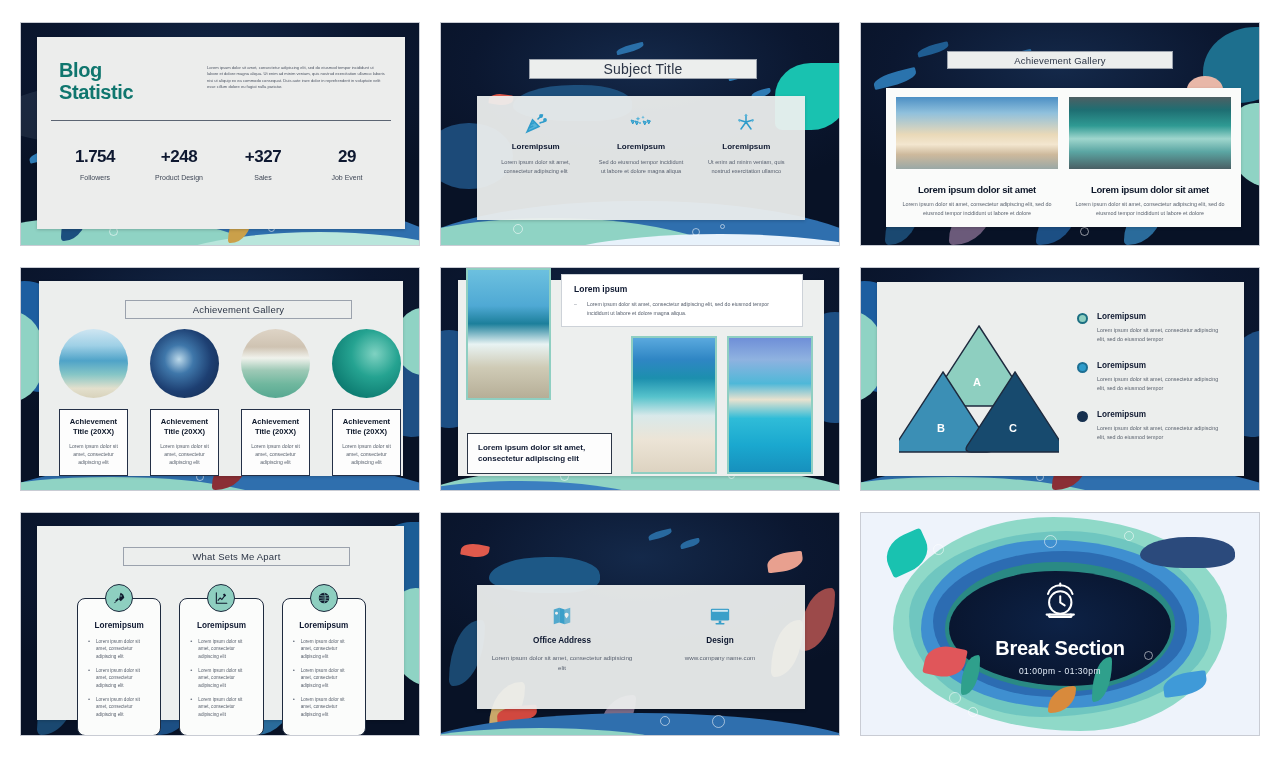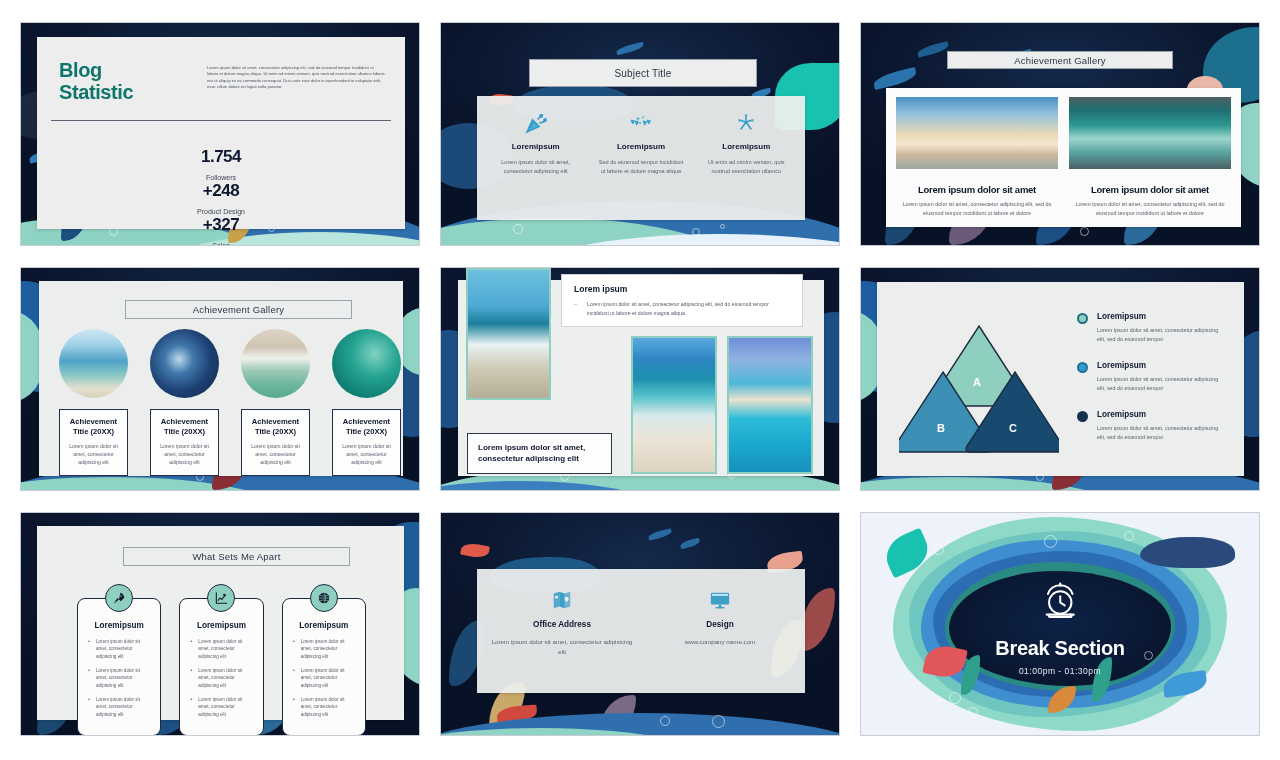--- a/index.html
+++ b/index.html
@@ -70,27 +70,27 @@
     color: #2b3445;
     letter-spacing: .2px;
   }
 
   
   .s1-card { left: 16px; top: 14px; right: 14px; bottom: 16px; background: #ecedec; }
   .s1-top { display: flex; padding: 22px 20px 10px 22px; gap: 14px; }
   .s1-title { font-size: 20px; font-weight: 800; color: #0f766e; line-height: 1.12; letter-spacing: -.4px; }
   .s1-para { font-size: 4.1px; width: 178px; color: #4d5563; line-height: 1.55; padding-top: 6px; }
   .s1-rule { height: 1px; background: #5c6573; margin: 6px 14px 0 14px; }
-  .s1-stats { display: flex; padding: 26px 16px 0 16px; flex-direction: column; }
+  .s1-stats { display: flex; padding: 26px 16px 0 16px; }
   .s1-stat { flex: 1; text-align: center; }
   .s1-num { font-size: 17px; font-weight: 800; color: #0e1830; letter-spacing: -.5px; }
   .s1-lab { font-size: 7px; color: #3f4756; margin-top: 7px; }
 
   
-  .s2-title { left: 88px; top: 36px; width: 228px; height: 28px; font-size: 10px; }
+  .s2-title { left: 88px; top: 36px; width: 228px; height: 20px; font-size: 14px; }
   .s2-panel { left: 36px; top: 73px; width: 328px; height: 124px; }
   .s2-cols { display: flex; height: 100%; padding: 14px 6px; }
   .s2-col { flex: 1; text-align: center; padding: 0 8px; }
   .s2-icon { height: 26px; display: flex; align-items: center; justify-content: center; }
   .s2-h { font-size: 8px; font-weight: 800; color: #0e1830; margin-top: 6px; }
   .s2-p { font-size: 5.6px; color: #596170; line-height: 1.62; margin-top: 7px; }
 
   
   .s3-title { left: 86px; top: 28px; width: 226px; height: 18px; font-size: 9.5px; }
   .s3-panel { left: 25px; top: 65px; width: 355px; height: 139px; background: #fafbfa; }
@@ -141,21 +141,21 @@
   .s7-col { flex: 1; position: relative; }
   .s7-box { border: 1.3px solid #1e2a3e; border-radius: 8px; background: #fbfcfb; padding: 22px 9px 10px; min-height: 115px; }
   .s7-badge { position: absolute; left: 50%; top: -14px; transform: translateX(-50%); width: 28px; height: 28px; border-radius: 50%; background: #8ecfc0; border: 1.3px solid #1e2a3e; display: flex; align-items: center; justify-content: center; }
   .s7-h { font-size: 8.2px; font-weight: 800; color: #0e1830; text-align: center; }
   .s7-ul { margin-top: 8px; }
   .s7-li { font-size: 4.6px; color: #5b636f; line-height: 1.6; margin-bottom: 7px; padding-left: 9px; position: relative; }
   .s7-li::before { content: "•"; position: absolute; left: 1px; top: -1px; color: #6b7380; font-size: 6px; }
 
   
   .s8-title { left: 88px; top: 29px; width: 228px; height: 19px; font-size: 10px; }
-  .s8-panel { left: 36px; top: 56px; width: 328px; height: 124px; }
+  .s8-panel { left: 36px; top: 72px; width: 328px; height: 124px; }
   .s8-cols { display: flex; height: 100%; padding: 18px 6px; }
   .s8-col { flex: 1; text-align: center; padding: 0 6px; }
   .s8-icon { height: 26px; display: flex; align-items: center; justify-content: center; }
   .s8-h { font-size: 8.2px; font-weight: 800; color: #0e1830; margin-top: 7px; }
   .s8-p { font-size: 6.2px; color: #596170; line-height: 1.6; margin-top: 8px; }
 
   
   .s9-center { position: absolute; left: 50%; top: 52%; transform: translate(-50%,-50%); text-align: center; z-index: 9; }
   .s9-h { font-size: 20px; font-weight: 800; color: #ffffff; letter-spacing: -.3px; margin-top: 8px; }
   .s9-t { font-size: 8.5px; color: #e3ecf7; margin-top: 6px; letter-spacing: .5px; }

